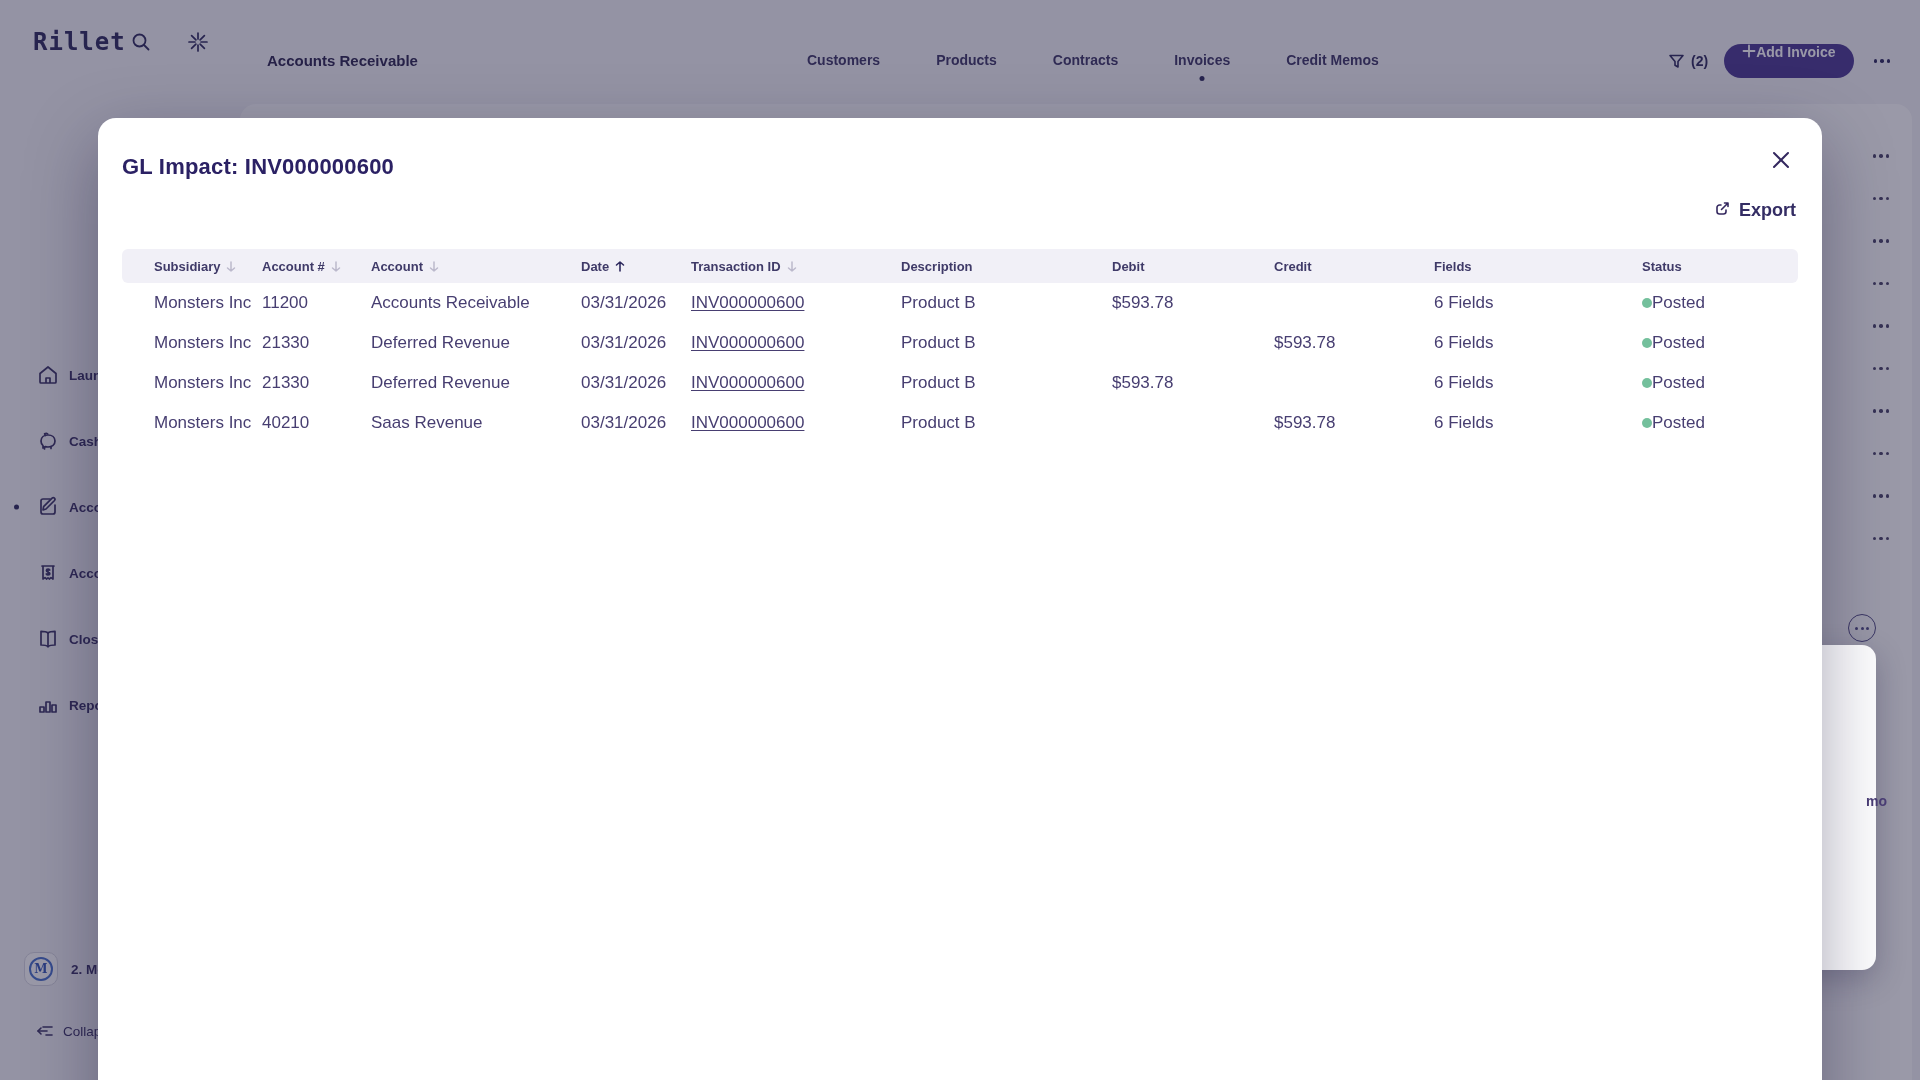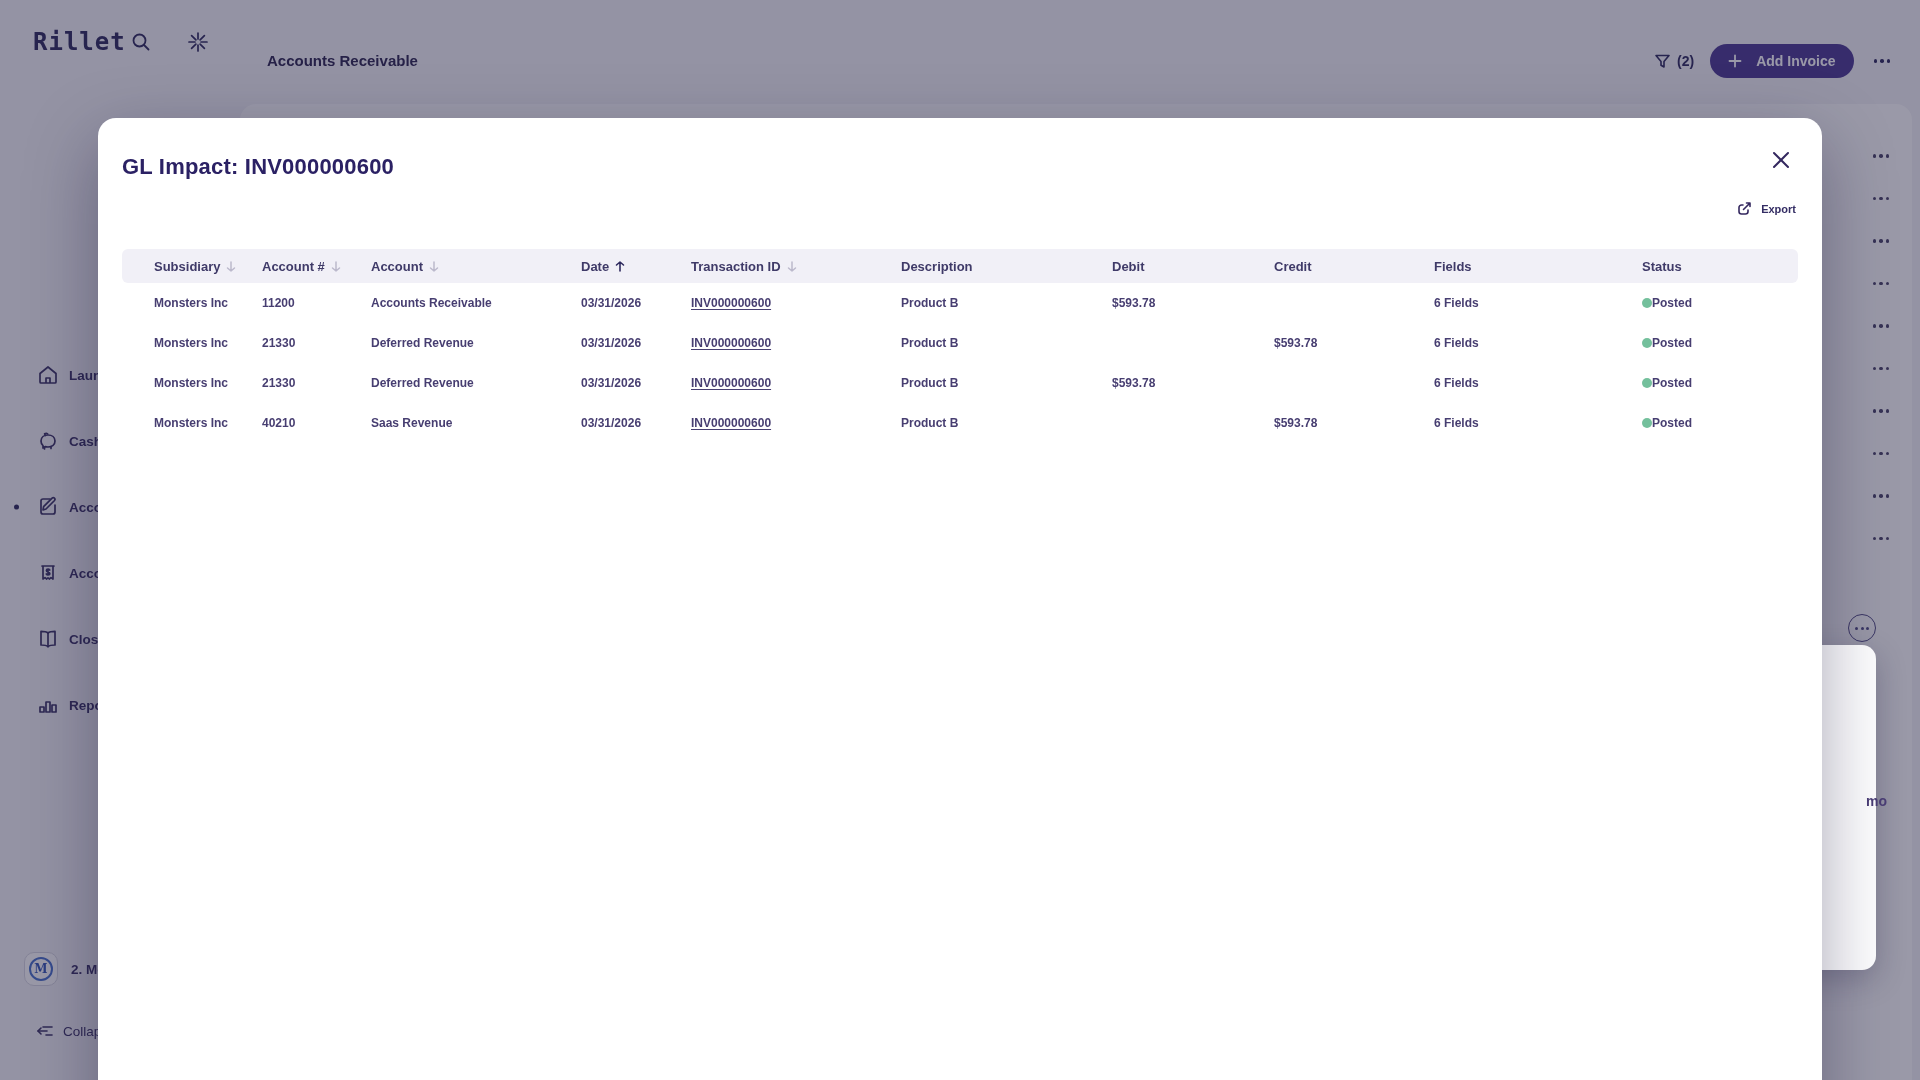--- a/index.html
+++ b/index.html
@@ -21,21 +21,21 @@
   .search-btn { left:130px; top:31px; }
   .sparkle-btn { left:187px; top:31px; }
   .page-title { position:absolute; left:267px; top:52px; font-size:15px; font-weight:700; color:#2c2550; }
 
   .main-nav { position:absolute; left:807px; top:52px; display:flex; gap:56px; }
   .nav-item { position:relative; font-size:14px; font-weight:600; color:#3d3666; background:none; border:none; cursor:pointer; font-family:inherit; }
   .nav-dot { position:absolute; left:50%; transform:translateX(-50%); top:24px; width:5px; height:5px; border-radius:50%; background:#2e2a5e; }
 
   .topbar-right { position:absolute; right:26px; top:44px; height:34px; display:flex; align-items:center; gap:16px; }
   .filter-group { display:flex; align-items:center; gap:6px; font-size:14px; font-weight:600; color:#2e2a5e; cursor:pointer; }
-  .add-btn { display:flex; align-items:center; gap:14px; height:34px; padding:0 18px; border:none; border-radius:17px; background:#4b3a92; color:#fff; font-size:14px; font-weight:600; font-family:inherit; cursor:pointer; }
+  .add-btn { display:flex; gap:0; height:34px; padding:0 18px; border:none; border-radius:17px; background:#4b3a92; color:#fff; font-size:14px; font-weight:600; font-family:inherit; cursor:pointer; }
   .kebab { display:flex; gap:3px; align-items:center; background:none; border:none; cursor:pointer; padding:4px; }
   .kebab i { width:3.5px; height:3.5px; border-radius:50%; background:#2e2a5e; display:block; }
 
   .sidebar { position:absolute; left:0; top:104px; width:240px; height:976px; background:#f5f5f7; }
   .side-nav { position:absolute; left:0; top:251px; width:240px; display:flex; flex-direction:column; gap:26px; }
   .side-item { position:relative; height:40px; display:flex; align-items:center; padding-left:36px; gap:9px; cursor:pointer; }
   .side-item .lbl { font-size:13.5px; font-weight:600; color:#3b3366; white-space:nowrap; }
   .active-dot { position:absolute; left:14px; top:50%; transform:translateY(-50%); width:5px; height:5px; border-radius:50%; background:#2e2a5e; }
 
   .workspace { position:absolute; left:24px; top:848px; display:flex; align-items:center; gap:13px; cursor:pointer; }
@@ -58,28 +58,28 @@
   
   .circled-kebab { position:absolute; left:1848px; top:614px; width:28px; height:28px; border:1.5px solid #3a3664; border-radius:50%; background:transparent; display:flex; align-items:center; justify-content:center; gap:2.5px; z-index:20; cursor:pointer; }
   .circled-kebab i { width:3px; height:3px; border-radius:50%; background:#3a3664; display:block; }
   .context-menu { position:absolute; left:1650px; top:645px; width:226px; height:325px; background:#fdfdfe; border-radius:14px; box-shadow:0 10px 30px rgba(25,20,60,.25); z-index:15; }
   .context-menu .menu-item { position:absolute; left:172px; top:148px; font-size:14px; font-weight:600; color:#4a3d75;margin-left:44px; }
 
   
   .modal { position:absolute; left:98px; top:118px; width:1724px; height:1053px; background:#fff; border-radius:18px; box-shadow:0 24px 70px rgba(15,10,50,.35); z-index:30; }
   .modal-title { position:absolute; left:24px; top:36px; font-size:22px; font-weight:700; color:#2b2164; letter-spacing:.2px; }
   .modal-close { position:absolute; right:24px; top:28px; width:28px; height:28px; background:none; border:none; cursor:pointer; }
-  .export-btn { position:absolute; right:26px; top:82px; display:flex; align-items:center; gap:8px; background:none; border:none; cursor:pointer; font-family:inherit; font-size:11px; font-weight:600; color:#342d64; }
+  .export-btn { position:absolute; right:26px; top:82px; display:flex; align-items:flex-start; gap:8px; background:none; border:none; cursor:pointer; font-family:inherit; font-size:18px; font-weight:600; color:#342d64; }
 
   .gl-table { position:absolute; left:24px; top:131px; width:1676px; }
   .t-row { display:grid; grid-template-columns:108px 109px 210px 110px 210px 211px 162px 160px 208px 1fr; padding-left:32px; align-items:center; }
   .t-head { height:34px; background:#f1f0f7; border-radius:6px; }
   .t-head .hcell { display:flex; align-items:center; gap:6px; font-size:13px; font-weight:600; color:#3f3a68; }
   .sort-ic { display:flex; }
-  .t-body .t-row { height:40px; font-size:12px; font-weight:700; color:#473e71; }
+  .t-body .t-row { height:40px; font-size:17px; font-weight:400; color:#473e71; }
   .cell { white-space:nowrap; overflow:hidden; }
   .txn-link { color:#473e71; text-decoration:underline; text-underline-offset:2px; cursor:pointer; }
   .status-cell { display:flex; align-items:center; }
   .status-dot { width:10px; height:10px; border-radius:50%; background:#74c09c; flex:none; }
 </style>
 </head>
 <body>
 
 <div class="page">
 
@@ -107,20 +107,30 @@
               <line x1="13.1" y1="13.1" x2="17.4" y2="17.4"></line>
             <line x1="17.4" y1="4.6" x2="13.1" y2="8.9"></line>
               <line x1="8.9" y1="13.1" x2="4.6" y2="17.4"></line>
           </g>
         </svg>
       </span>
     </button>
 
     <div class="page-title">Accounts Receivable</div>
 
+    <nav class="main-nav">
+      <button class="nav-item">Customers</button>
+      <button class="nav-item">Products</button>
+      <button class="nav-item">Contracts</button>
+      <button class="nav-item">
+        <span>Invoices</span>
+        <span class="nav-dot"></span>
+      </button>
+      <button class="nav-item">Credit Memos</button>
+    </nav>
 
     <div class="topbar-right">
       <div class="filter-group">
         <span>
           <svg width="17" height="17" viewBox="0 0 17 17" fill="none" stroke="#2e2a5e" stroke-width="1.6" stroke-linejoin="round">
             <path d="M2 2.5h13l-5 6v5.5l-3-1.8V8.5z"></path>
           </svg>
         </span>
         <span>(2)</span>
       </div>

